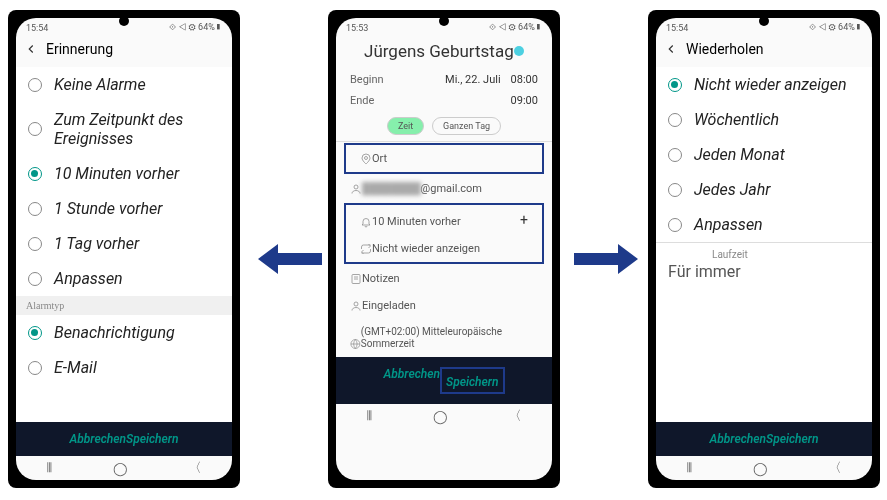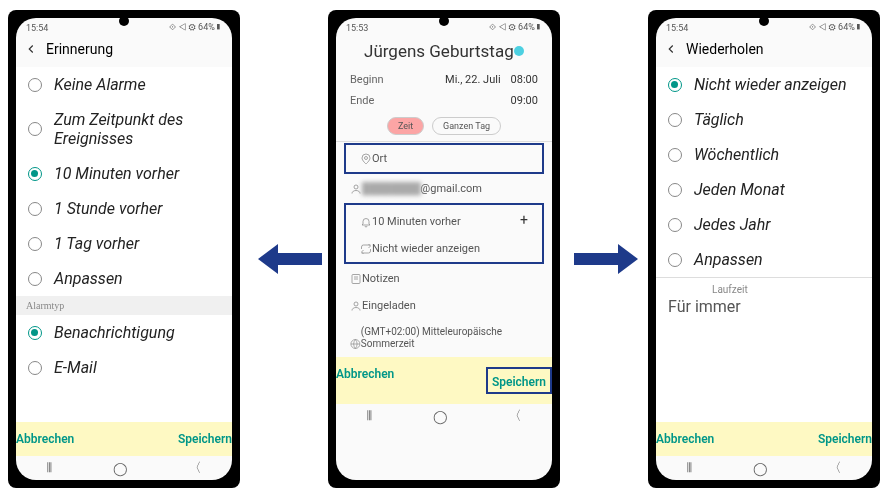--- a/index.html
+++ b/index.html
@@ -13,33 +13,33 @@
   .statusbar { display: flex; justify-content: space-between; align-items: center; padding: 4px 10px 2px; font-size: 9px; color: #555; }
   .header { display: flex; align-items: center; padding: 6px 8px 10px; font-size: 14px; }
   .header .back { width: 14px; height: 14px; margin-right: 8px; }
   .header .title { font-size: 14px; }
   .list { flex: 1; background: #fff; }
   .option { display: flex; align-items: center; padding: 8px 12px; font-size: 16px; color: #222; background: #fff; font-style: italic; }
   .option .radio { width: 14px; height: 14px; border: 1.5px solid #888; border-radius: 50%; margin-right: 12px; flex-shrink: 0; position: relative; }
   .option .radio.sel { border-color: #009688; }
   .option .radio.sel::after { content: ''; position: absolute; top: 2px; left: 2px; width: 7px; height: 7px; background: #009688; border-radius: 50%; }
   .section-hdr { font-size: 10px; color: #888; background: #f0f0f0; padding: 4px 10px; font-family: Liberation Serif, serif; }
-  .footer { display: flex; justify-content: space-between; padding: 10px 0; background:#fef9c3; }
+  .footer { display: flex; justify-content: center; padding: 10px 0; background:#0f172a;font-style:italic; }
   .footer .btn { font-size: 12px; font-weight: 600; color: #009688; }
   .navbar { display: flex; justify-content: space-around; align-items: center; height: 24px; color: #666; font-size: 13px; }
   .event-title { display:flex; justify-content:space-between; align-items:center; padding: 6px 28px 8px; }
   .event-title .t { font-size: 17px; color: #333; }
   .event-title .dot { width: 10px; height: 10px; background: #4dd0e1; border-radius: 50%; }
   .row { display: flex; align-items: center; padding: 4px 14px; font-size: 11px; color: #555; }
   .row .lab { flex: 1; color: #666; }
   .row .val { color: #333; }
   .row .val2 { margin-left: 10px; color: #333; }
   .toggle-row { display: flex; justify-content: center; gap: 8px; padding: 6px; }
   .pill { font-size: 9px; padding: 3px 10px; border: 1px solid #ccc; border-radius: 10px; color: #555; }
-  .pill.active { background:#fca5a5; }
+  .pill.active { background:#86efac; }
   .divider { height: 1px; background: #ddd; margin: 0 0; }
   .entry { display: flex; align-items: flex-end; padding: 7px 14px; font-size: 11px; color: #555; }
   .entry .plus { margin-left: auto; font-size: 14px; color:#333; }
   .hl { border: 2.5px solid #1e3a8a; margin: 1px 8px; }
   .hl-btn { border: 2.5px solid #1e3a8a; display:inline-block; padding:2px 4px; }
   .runtime { padding: 6px 12px; }
   .runtime .lbl { font-size: 10px; color: #888; margin-left: 44px; }
   .runtime .val { font-size: 16px; color: #555; margin-top:2px; }
   .blur { filter: blur(2px); color:#aaa; letter-spacing:-0.5px; }
   .arrow { position: absolute; top: 244px; }
@@ -226,24 +226,20 @@
         </svg>
       <span class="title">Wiederholen</span>
     </div>
     <div class="list">
       <div class="option">
           <span class="radio sel"></span>
           <span>Nicht wieder anzeigen</span>
         </div>
       <div class="option">
           <span class="radio"></span>
-          <span>Täglich</span>
-        </div>
-      <div class="option">
-          <span class="radio"></span>
           <span>Wöchentlich</span>
         </div>
       <div class="option">
           <span class="radio"></span>
           <span>Jeden Monat</span>
         </div>
       <div class="option">
           <span class="radio"></span>
           <span>Jedes Jahr</span>
         </div>

